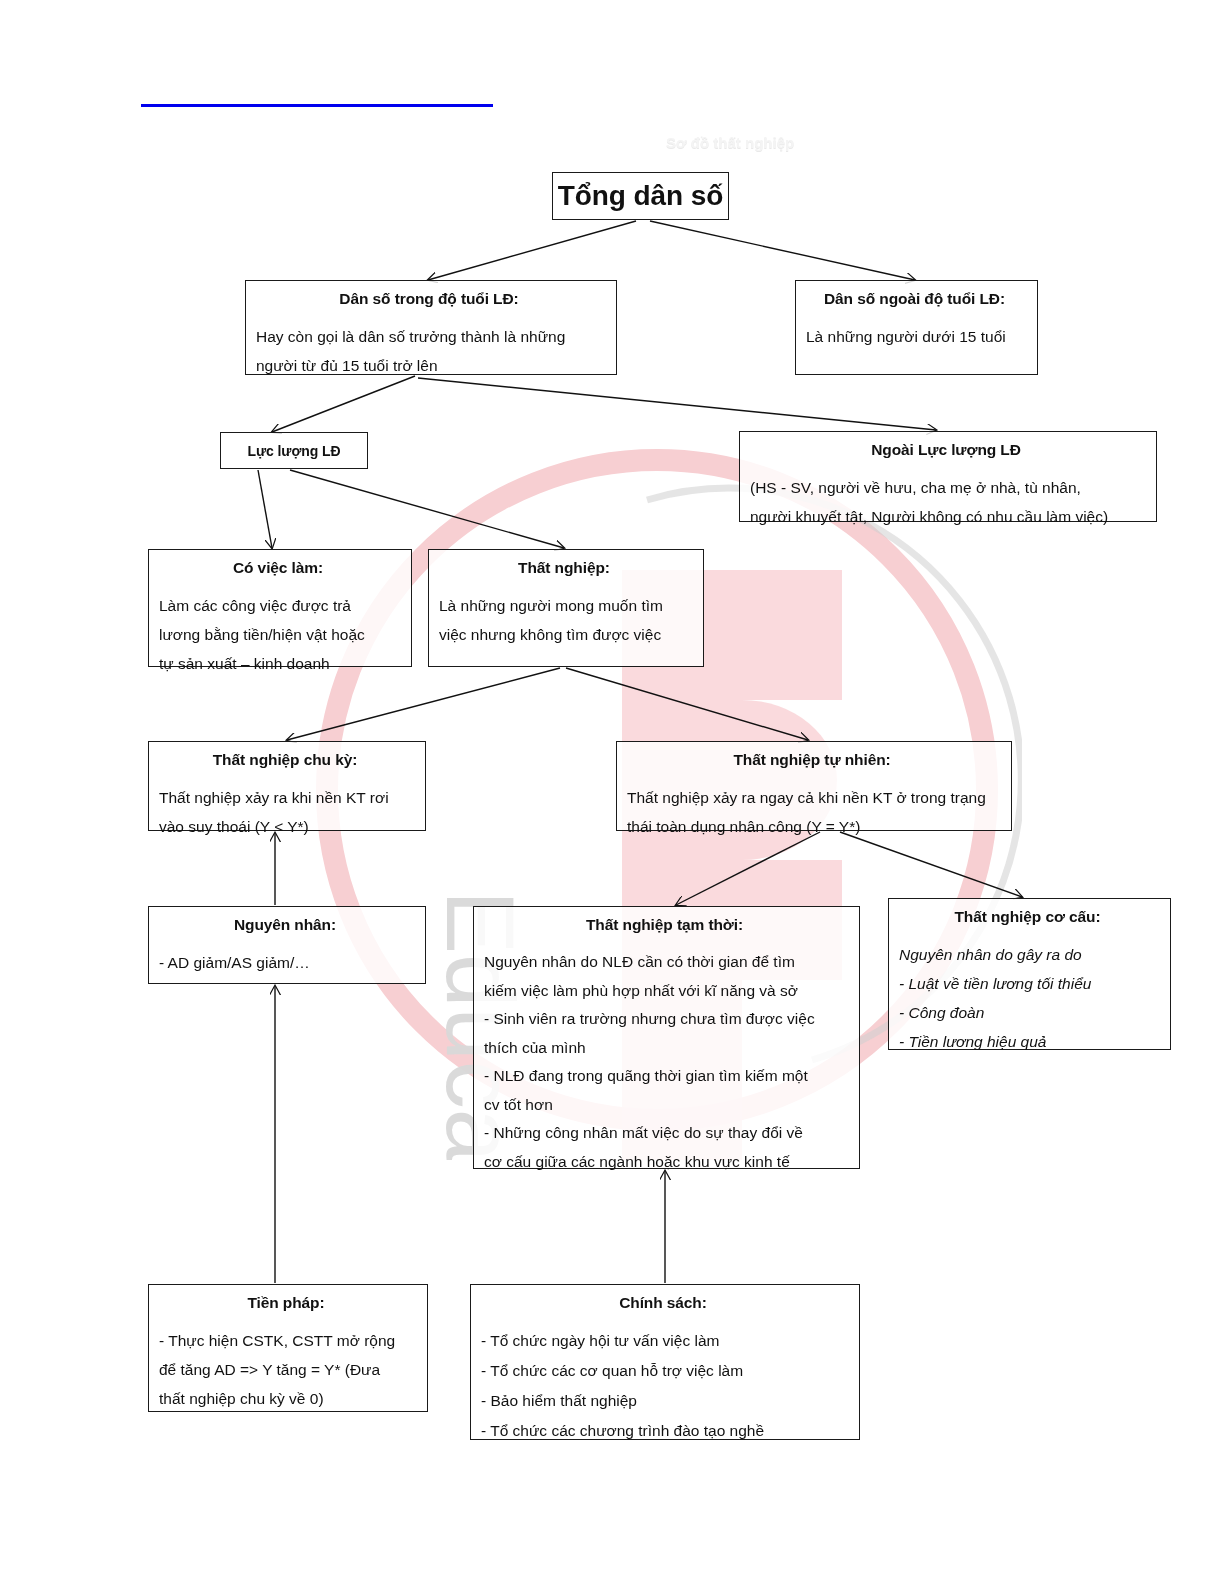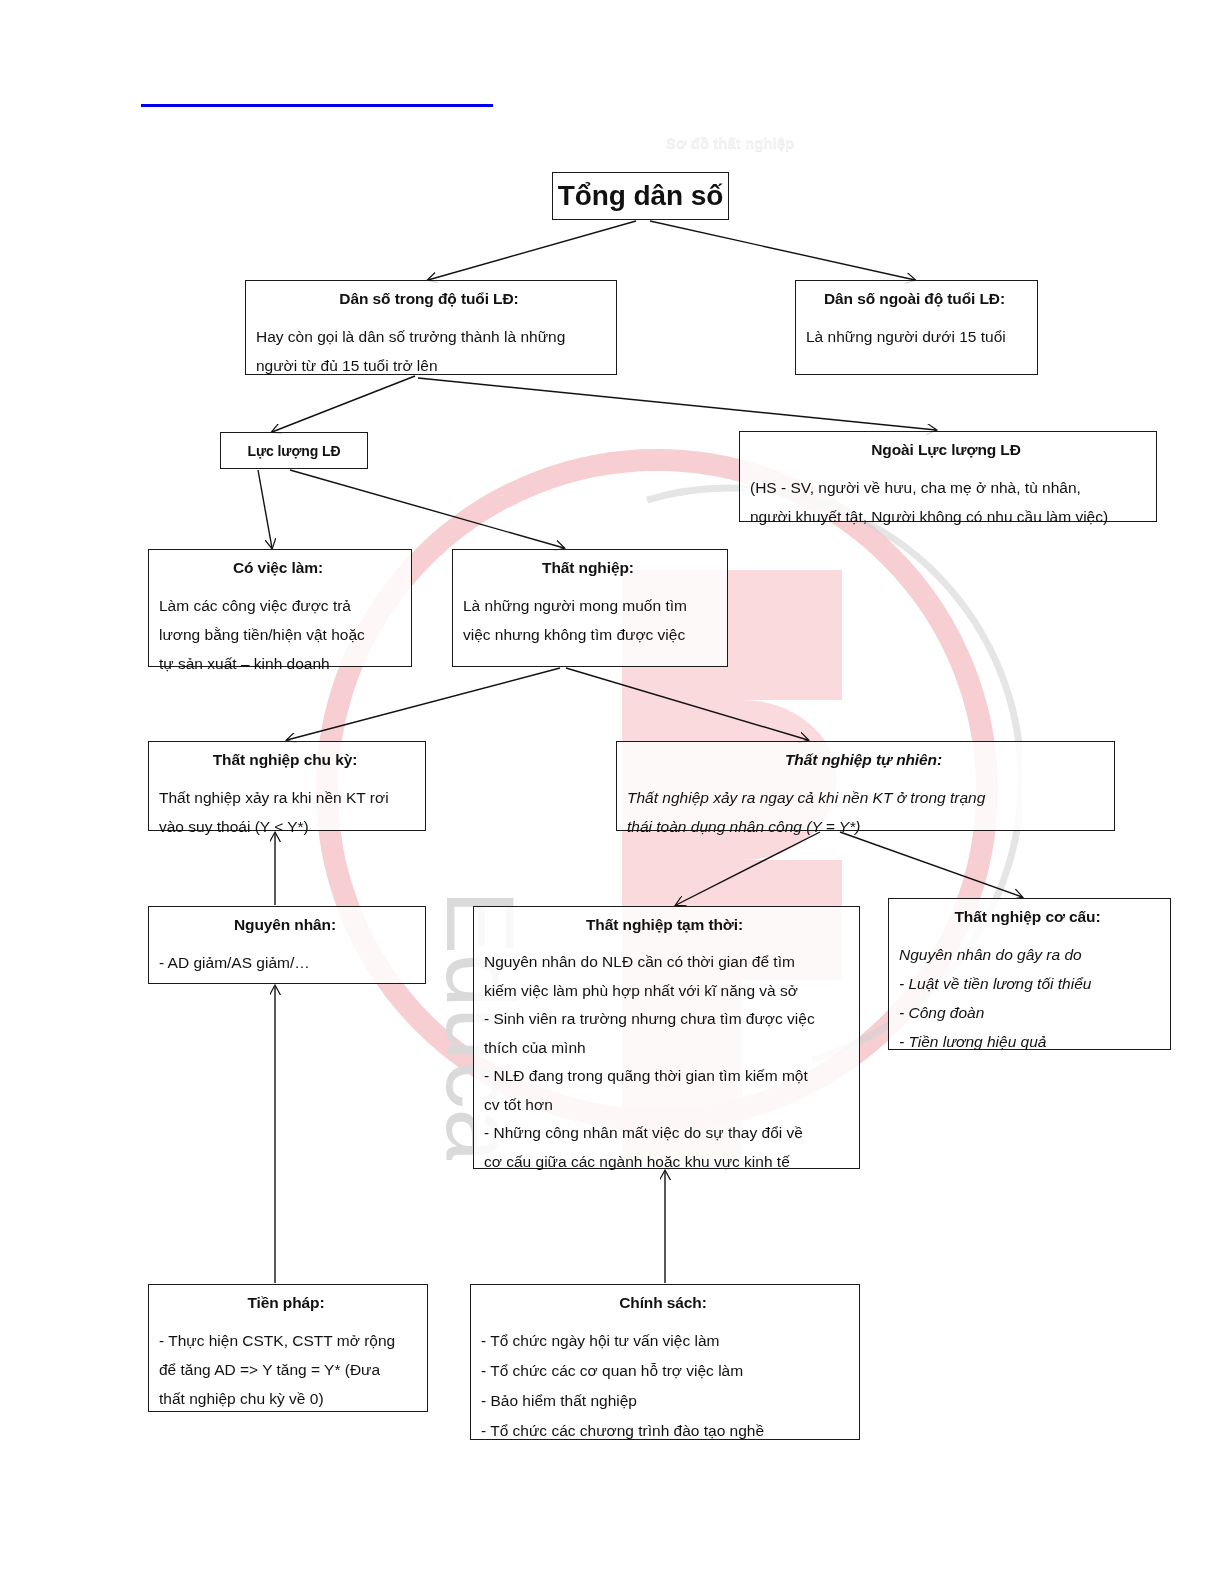--- a/index.html
+++ b/index.html
@@ -77,24 +77,24 @@
 
   #n-inage{left:245px;top:280px;width:372px;height:95px;}
   #n-outage{left:795px;top:280px;width:243px;height:95px;}
 
   #n-force{left:220px;top:432px;width:148px;height:37px;padding:0;display:flex;align-items:center;justify-content:center;}
   #n-force .ttl{font-size:14px;margin:0;}
 
   #n-outforce{left:739px;top:431px;width:418px;height:91px;}
 
   #n-employed{left:148px;top:549px;width:264px;height:118px;}
-  #n-unemployed{left:452px;top:549px;width:276px;height:118px;}
+  #n-unemployed{left:428px;top:549px;width:276px;height:118px;}
 
   #n-cyclical{left:148px;top:741px;width:278px;height:90px;}
-  #n-natural{left:616px;top:741px;width:499px;height:90px;font-style:italic;}
+  #n-natural{left:616px;top:741px;width:396px;height:90px;}
 
   #n-cause{left:148px;top:906px;width:278px;height:78px;}
   #n-frictional{left:473px;top:906px;width:387px;height:263px;}
   #n-structural{left:888px;top:898px;width:283px;height:152px;}
 
   #n-solution{left:148px;top:1284px;width:280px;height:128px;}
   #n-policy{left:470px;top:1284px;width:390px;height:156px;}
 
   #n-frictional .bdy{line-height:28.5px;}
   #n-structural .bdy{line-height:29px;font-style:italic;}

